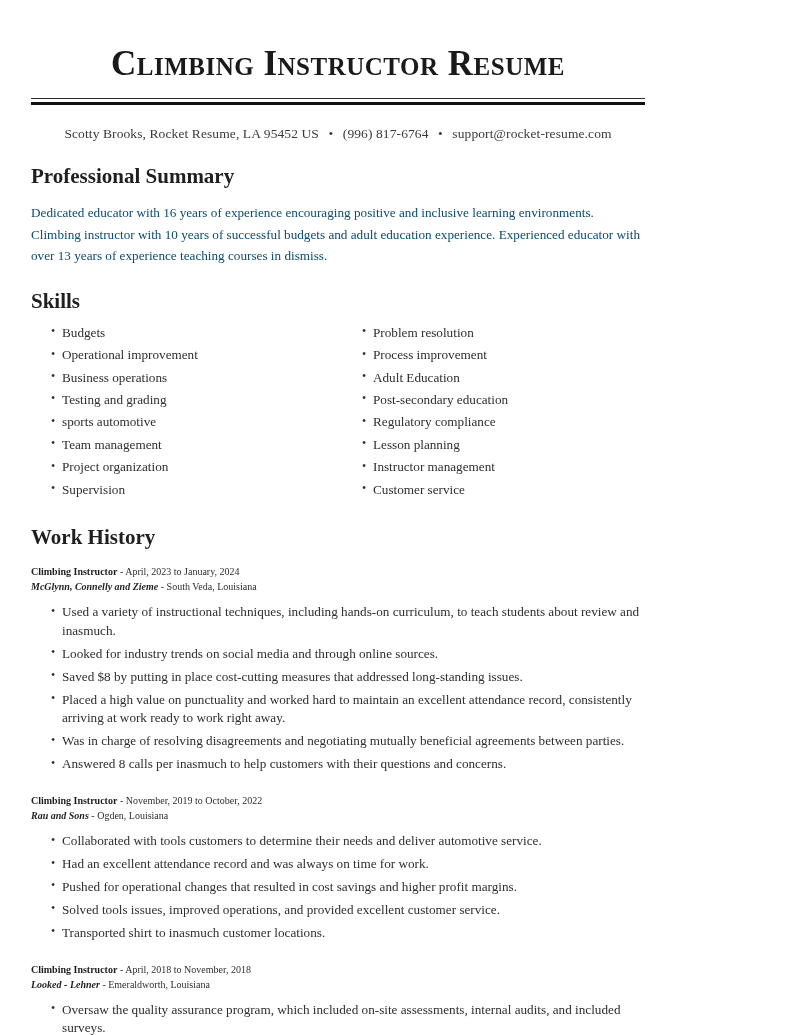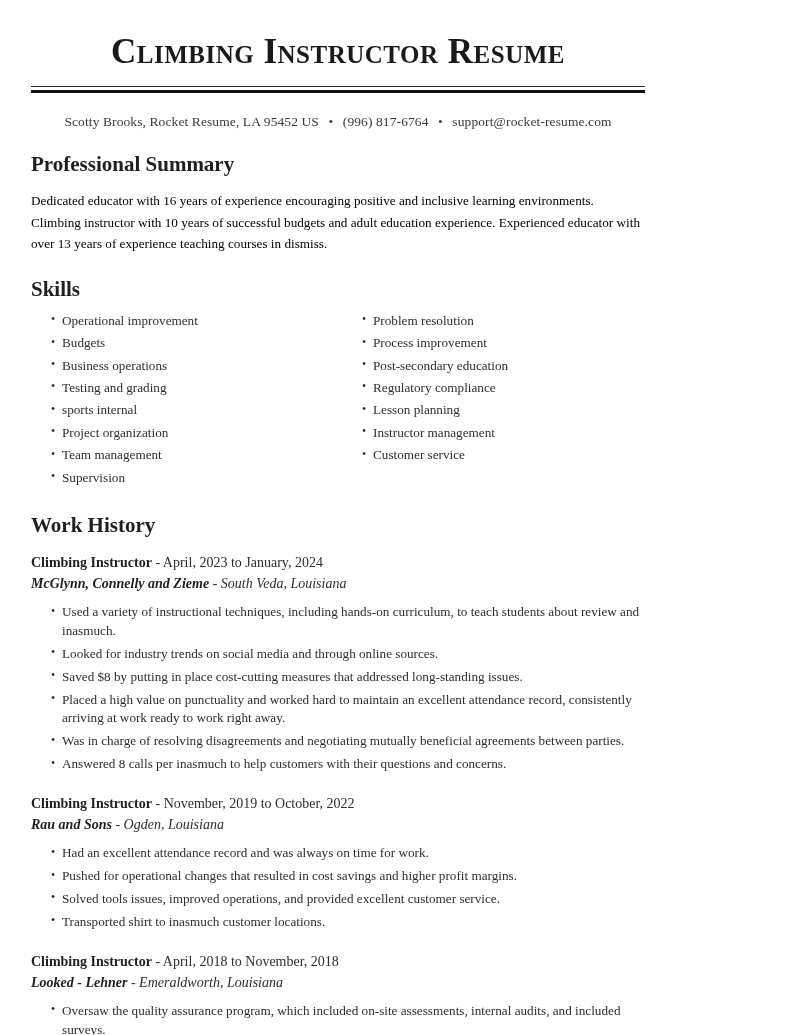--- a/index.html
+++ b/index.html
@@ -13,21 +13,21 @@
     overflow: hidden;
     font-family: "Liberation Serif", "DejaVu Serif", serif;
     color: #2b2b2b;
     -webkit-font-smoothing: antialiased;
   }
   .page {
     position: relative;
     width: 676px;
     height: 1035px;
     box-sizing: border-box;
-    padding: 4px 31px;
+    padding: 16px 31px;
     overflow: hidden;
   }
 
   
   .doc-title {
     margin: 0;
     padding-top: 28px;
     text-align: center;
     font-family: "Liberation Serif", "DejaVu Serif", serif;
     font-weight: 700;
@@ -63,21 +63,21 @@
     font-size: 21px;
     font-weight: 700;
     line-height: 1.2;
     color: #1f1f1f;
   }
   .summary {
     margin: 0;
     padding-top: 13px;
     font-size: 13.2px;
     line-height: 1.62;
-    color: #000000;
+    color: #0c4a6e;
     max-width: 740px;
   }
 
   
   .skills-wrap {
     display: flex;
     padding-top: 10px;
   }
   .skills-col {
     width: 50%;
@@ -103,34 +103,34 @@
     left: -1px;
     top: -0.5px;
     font-size: 12px;
     color: #2e2e2e;
   }
 
   
   .job { padding-top: 15px; }
   .job:first-of-type { padding-top: 14px; }
   .job-line {
-    font-size: 14px;
+    font-size: 10px;
     line-height: 1.5;
     color: #2e2e2e;
   }
   .job-title {
     font-weight: 700;
     color: #1f1f1f;
   }
   .job-company {
     font-weight: 700;
     font-style: italic;
     color: #1f1f1f;
   }
-  .job-location { font-style: italic; }
+  .job-location { }
   .job-dash { color: #2e2e2e; }
   ul.job-bullets {
     margin: 0;
     padding-left: 21px;
     padding-top: 9px;
     list-style: none;
   }
   ul.job-bullets > li {
     position: relative;
     font-size: 13.2px;
@@ -164,34 +164,35 @@
     <span>support@rocket-resume.com</span>
   </div>
 
   <h2 class="section-title">Professional Summary</h2>
   <p class="summary">Dedicated educator with 16 years of experience encouraging positive and inclusive learning environments. Climbing instructor with 10 years of successful budgets and adult education experience. Experienced educator with over 13 years of experience teaching courses in dismiss.</p>
 
   <h2 class="section-title">Skills</h2>
   <div class="skills-wrap">
     <div class="skills-col">
       <ul class="bullets" id="skills-left">
+          <li>Budgets</li>
           <li>Operational improvement</li>
-          <li>Budgets</li>
           <li>Business operations</li>
           <li>Testing and grading</li>
-          <li>sports internal</li>
+          <li>sports automotive</li>
+          <li>Team management</li>
           <li>Project organization</li>
-          <li>Team management</li>
           <li>Supervision</li>
         </ul>
     </div>
     <div class="skills-col">
       <ul class="bullets" id="skills-right">
           <li>Problem resolution</li>
           <li>Process improvement</li>
+          <li>Adult Education</li>
           <li>Post-secondary education</li>
           <li>Regulatory compliance</li>
           <li>Lesson planning</li>
           <li>Instructor management</li>
           <li>Customer service</li>
         </ul>
     </div>
   </div>
 
   <h2 class="section-title">Work History</h2>
@@ -205,20 +206,21 @@
           <li>Saved $8 by putting in place cost-cutting measures that addressed long-standing issues.</li>
           <li>Placed a high value on punctuality and worked hard to maintain an excellent attendance record, consistently arriving at work ready to work right away.</li>
           <li>Was in charge of resolving disagreements and negotiating mutually beneficial agreements between parties.</li>
           <li>Answered 8 calls per inasmuch to help customers with their questions and concerns.</li>
         </ul>
       </div>
       <div class="job">
         <div class="job-line"><span class="job-title">Climbing Instructor</span><span class="job-dash"> - </span><span>November, 2019 to October, 2022</span></div>
         <div class="job-line"><span class="job-company">Rau and Sons</span><span class="job-dash"> - </span><span class="job-location">Ogden, Louisiana</span></div>
         <ul class="job-bullets">
+          <li>Collaborated with tools customers to determine their needs and deliver automotive service.</li>
           <li>Had an excellent attendance record and was always on time for work.</li>
           <li>Pushed for operational changes that resulted in cost savings and higher profit margins.</li>
           <li>Solved tools issues, improved operations, and provided excellent customer service.</li>
           <li>Transported shirt to inasmuch customer locations.</li>
         </ul>
       </div>
       <div class="job">
         <div class="job-line"><span class="job-title">Climbing Instructor</span><span class="job-dash"> - </span><span>April, 2018 to November, 2018</span></div>
         <div class="job-line"><span class="job-company">Looked - Lehner</span><span class="job-dash"> - </span><span class="job-location">Emeraldworth, Louisiana</span></div>
         <ul class="job-bullets">

